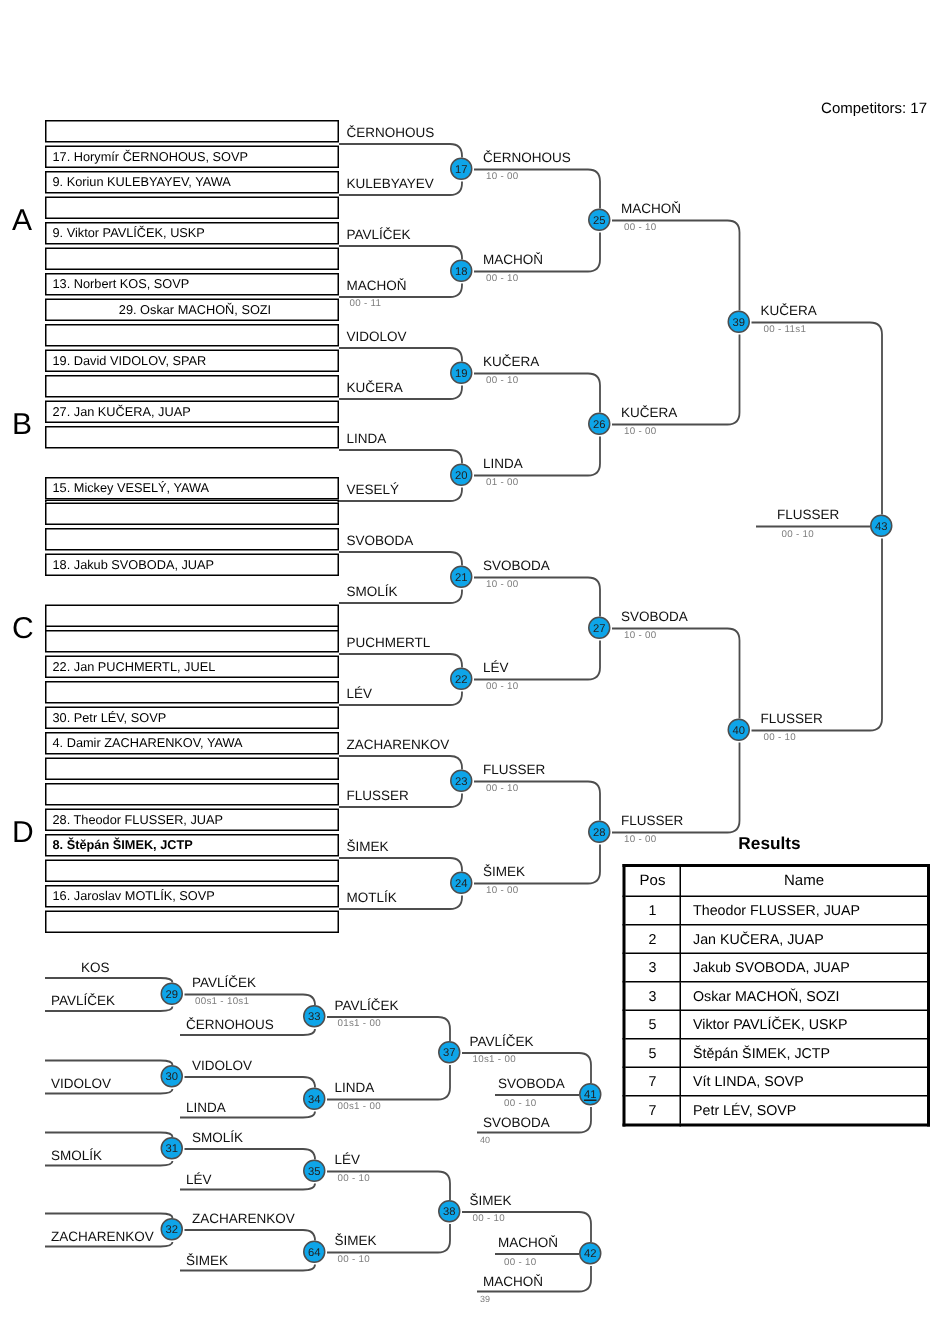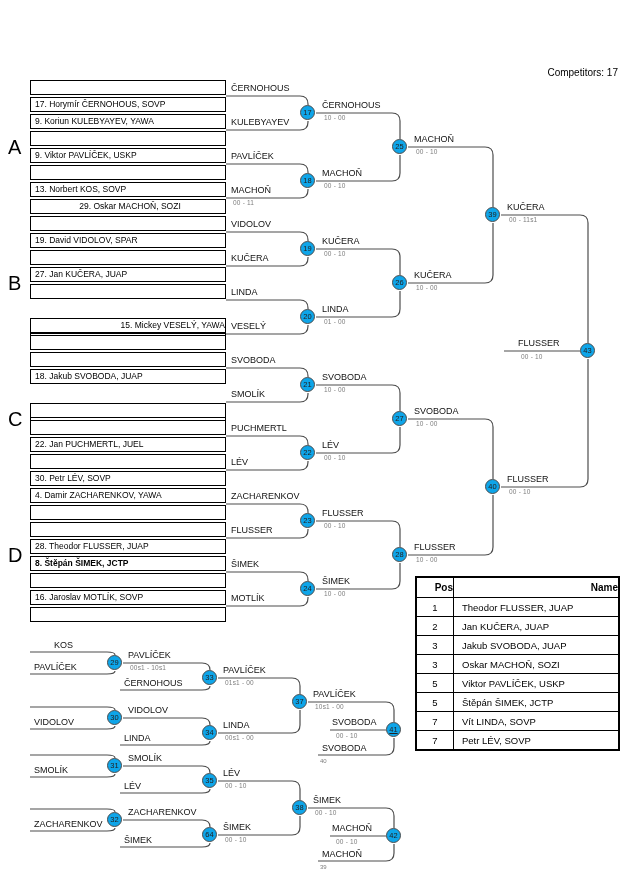--- a/index.html
+++ b/index.html
@@ -18,21 +18,21 @@
   .note{position:absolute;font-size:6px;white-space:nowrap;color:#7d7d7d;}
   .mcircle{position:absolute;width:15px;height:15px;border:1px solid #4d4d4d;border-radius:50%;
            background:#0ea5e9;box-sizing:border-box;display:flex;align-items:center;
            justify-content:center;font-size:7.5px;color:#222;}
   .results-title{position:absolute;left:415px;top:557px;width:196px;text-align:center;
                  font-size:11.5px;font-weight:bold;}
   table.results{position:absolute;left:415px;top:576px;border-collapse:collapse;
                 border:2px solid #000;background:#fff;}
   table.results th, table.results td{border:1px solid #000;padding:0;height:18px;
                 font-size:9.5px;white-space:nowrap;}
-  table.results th{font-weight:bold;font-size:10px;height:19px;text-align:right;}
+  table.results th{font-weight:normal;font-size:10px;height:19px;text-align:center;}
   table.results td.pos{width:36px;text-align:center;}
   table.results td.name{width:156px;text-align:left;padding-left:8px;}
   table.results th.pos{width:36px;}
   table.results th.name{width:156px;}
 </style>
 </head>
 <body>
 
 <div class="page">
   <svg class="lines" width="630" height="891" id="bracket-svg">
@@ -107,21 +107,21 @@
       <div class="entry-box" style="left: 30px; top: 148px;">9. Viktor PAVLÍČEK, USKP</div>
       <div class="entry-box" style="left: 30px; top: 165px;"></div>
       <div class="entry-box" style="left: 30px; top: 182px;">13. Norbert KOS, SOVP</div>
       <div class="entry-box" style="left: 30px; top: 199px; text-align: center;">29. Oskar MACHOŇ, SOZI</div>
       <div class="entry-box" style="left: 30px; top: 216px;"></div>
       <div class="entry-box" style="left: 30px; top: 233px;">19. David VIDOLOV, SPAR</div>
       <div class="entry-box" style="left: 30px; top: 250px;"></div>
       <div class="entry-box" style="left: 30px; top: 267px;">27. Jan KUČERA, JUAP</div>
       <div class="entry-box" style="left: 30px; top: 284px;"></div>
       <div class="entry-box" style="left: 30px; top: 301px; margin-top: 32px;">23. Vít LINDA, SOVP</div>
-      <div class="entry-box" style="left: 30px; top: 318px; text-align: right;">15. Mickey VESELÝ, YAWA</div>
+      <div class="entry-box" style="left: 30px; top: 318px;">15. Mickey VESELÝ, YAWA</div>
       <div class="entry-box" style="left: 30px; top: 335px;"></div>
       <div class="entry-box" style="left: 30px; top: 352px;"></div>
       <div class="entry-box" style="left: 30px; top: 369px;">18. Jakub SVOBODA, JUAP</div>
       <div class="entry-box" style="left: 30px; top: 386px; margin-top: 20px;">10. Hynek SMOLÍK, SOVP</div>
       <div class="entry-box" style="left: 30px; top: 403px;"></div>
       <div class="entry-box" style="left: 30px; top: 420px;"></div>
       <div class="entry-box" style="left: 30px; top: 437px;">22. Jan PUCHMERTL, JUEL</div>
       <div class="entry-box" style="left: 30px; top: 454px;"></div>
       <div class="entry-box" style="left: 30px; top: 471px;">30. Petr LÉV, SOVP</div>
       <div class="entry-box" style="left: 30px; top: 488px;">4. Damir ZACHARENKOV, YAWA</div>
@@ -306,20 +306,21 @@
       <div class="wlabel" style="left: 332px; top: 717px;">SVOBODA</div>
       <div class="score" style="left: 336px; top: 732px;">00 - 10</div>
       <div class="mcircle" style="left: 386px; top: 828px;">
         <span>42</span>
       </div>
       <div class="wlabel" style="left: 322px; top: 849px;">MACHOŇ</div>
       <div class="note" style="left: 320px; top: 864px;">39</div>
       <div class="wlabel" style="left: 332px; top: 823px;">MACHOŇ</div>
       <div class="score" style="left: 336px; top: 838px;">00 - 10</div>
     </div>
+  <div class="results-title">Results</div>
   <table class="results">
     <thead>
       <tr>
         <th class="pos">Pos</th>
         <th class="name">Name</th>
       </tr>
     </thead>
     <tbody id="results-body">
         <tr>
           <td class="pos">1</td>

